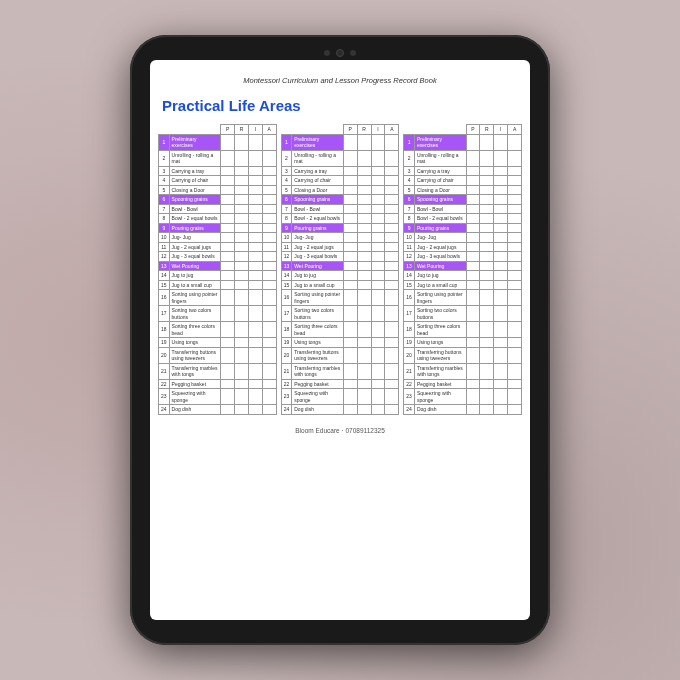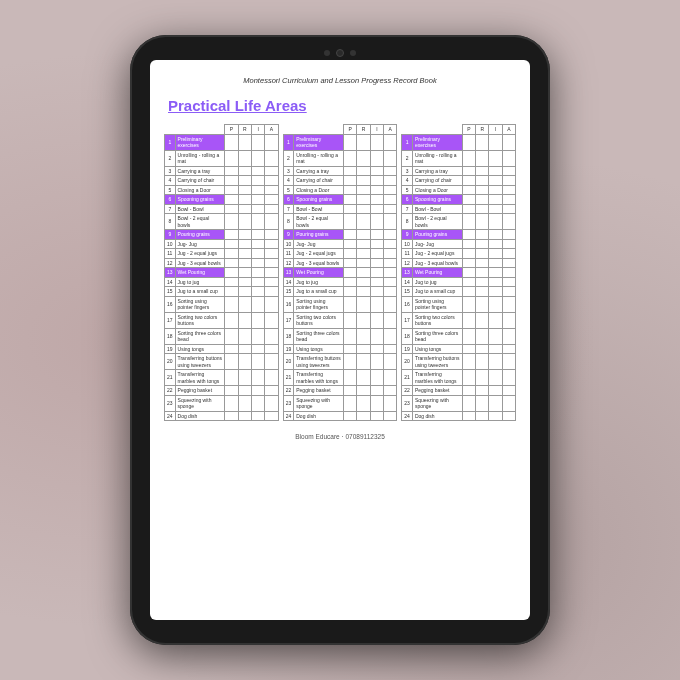--- a/index.html
+++ b/index.html
@@ -60,40 +60,39 @@
       border: 1px solid #444;
     }
 
     .tablet-screen {
       width: 380px;
       height: 560px;
       background: #fff;
       border-radius: 6px;
       overflow-y: auto;
       overflow-x: hidden;
-      padding: 16px 14px;
+      padding: 16px 8px;
     }
 
     .tablet-screen::-webkit-scrollbar { display: none; }
 
     .doc-header {
       text-align: center;
       font-size: 7.5px;
       color: #333;
       margin-bottom: 12px;
       font-style: italic;
     }
 
     .page-title {
       font-size: 15px;
       font-weight: bold;
-      color: #8b5cf6;
+      color: #1d4ed8;
       margin-bottom: 10px;
       margin-left: 4px;
-      text-decoration: underline;
     }
 
     .activity-table {
       border-collapse: collapse;
       font-size: 5px;
     }
 
     .activity-table td, .activity-table th {
       border: 0.5px solid #999;
       padding: 1px 2px;

